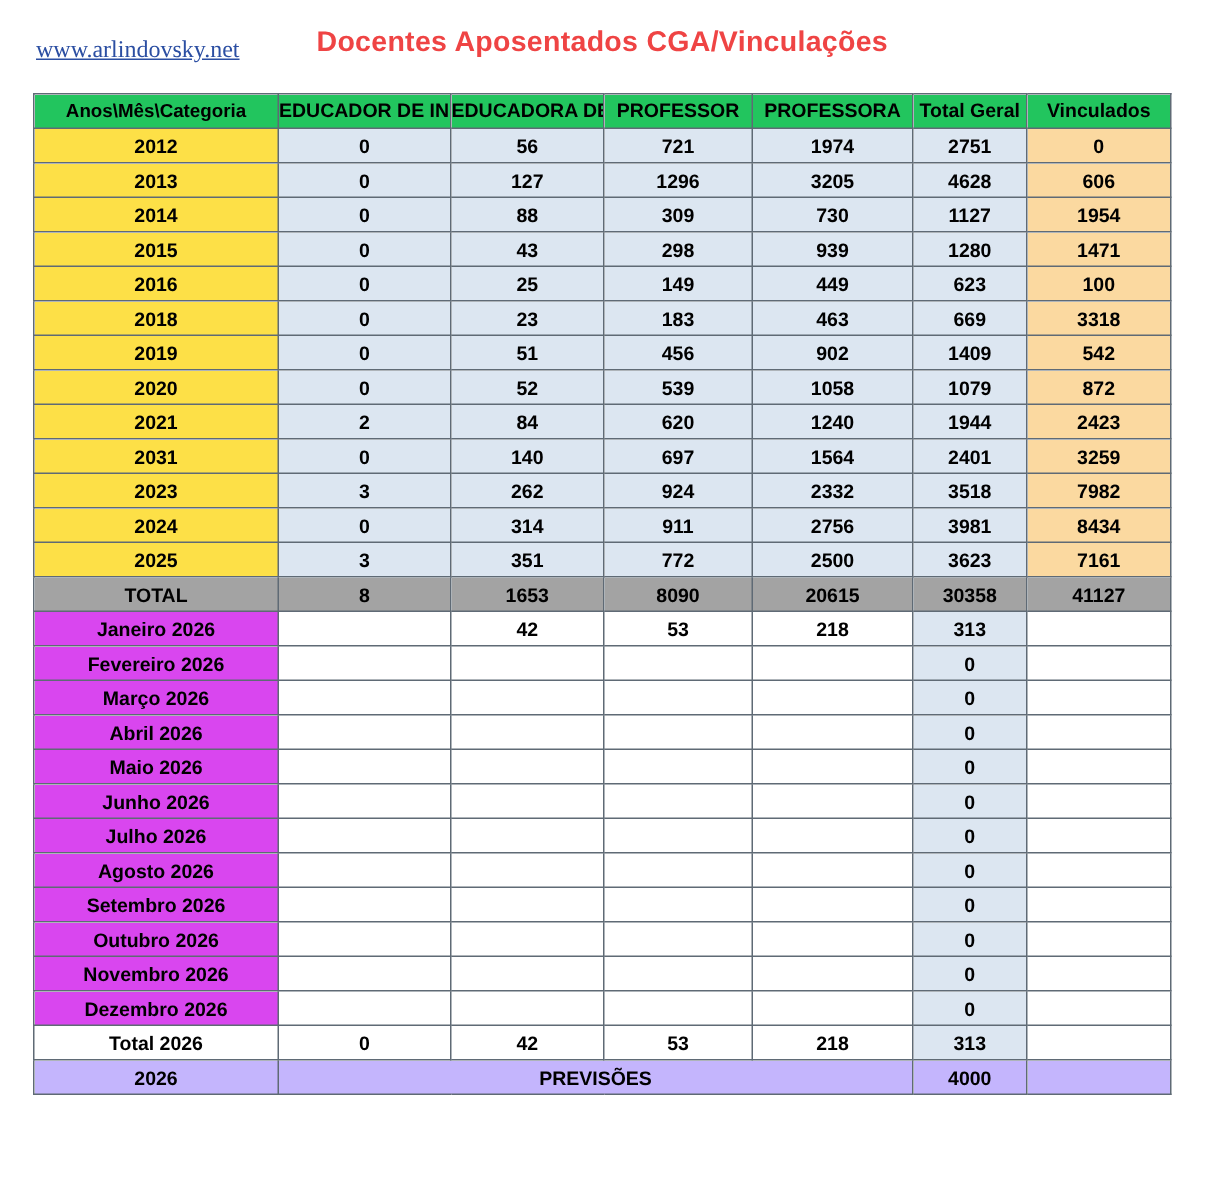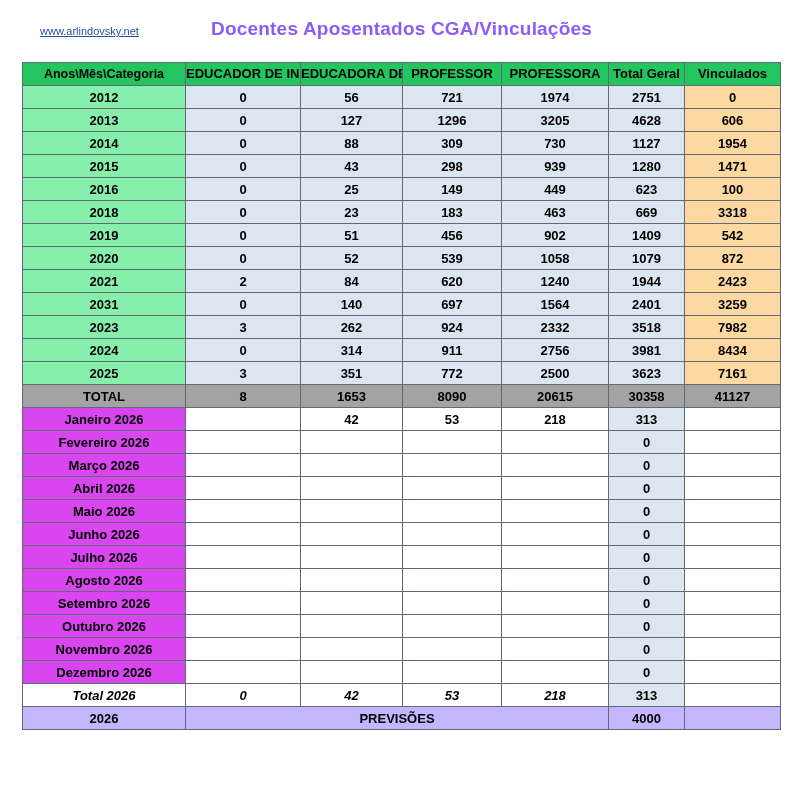--- a/index.html
+++ b/index.html
@@ -18,36 +18,36 @@
     width: 803px;
     height: 793px;
     box-sizing: border-box;
   }
   .topbar {
     position: relative;
     height: 50px;
   }
   .site-link {
     position: absolute;
-    left: 40px;
+    left: 24px;
     top: 25px;
-    font-size: 11px;
+    font-size: 16px;
     color: #2b4ea2;
     text-decoration: underline;
-    font-family: Liberation Sans, sans-serif;
+    font-family: Liberation Serif, serif;
   }
   .title {
     position: absolute;
     left: 0;
     right: 0;
     top: 18px;
     text-align: center;
     font-size: 19px;
     font-weight: bold;
-    color: #8b5cf6;
+    color: #ef4444;
     letter-spacing: 0.2px;
   }
   .table-wrap {
     position: absolute;
     left: 22px;
     top: 62px;
     width: 758px;
   }
   table.grid {
     border-collapse: collapse;
@@ -74,21 +74,21 @@
     font-size: 12.5px;
     line-height: 1.15;
     font-weight: bold;
     border: 1px solid #2f3b49;
     padding: 2px 3px;
   }
   thead th.hdr-cat {
     font-size: 12.5px;
   }
   .c-year {
-    background: #86efac;
+    background: #fde047;
   }
   .c-data {
     background: #dce6f1;
   }
   .c-vinc {
     background: #fbd9a0;
   }
   tr.total-row td {
     background: #a3a3a3;
   }
@@ -97,21 +97,20 @@
   }
   tr.blank-row td.c-empty {
     background: #ffffff;
   }
   tr.blank-row td.c-zero {
     background: #dce6f1;
   }
   tr.total2026 td.c-year,
   tr.total2026 td.c-empty {
     background: #ffffff;
-    font-style: italic;
   }
   tr.total2026 td.c-zero {
     background: #dce6f1;
   }
   tr.prev-row td {
     background: #c4b5fd;
   }
   .col1 { width: 163px; }
   .col2 { width: 115px; }
   .col3 { width: 102px; }

